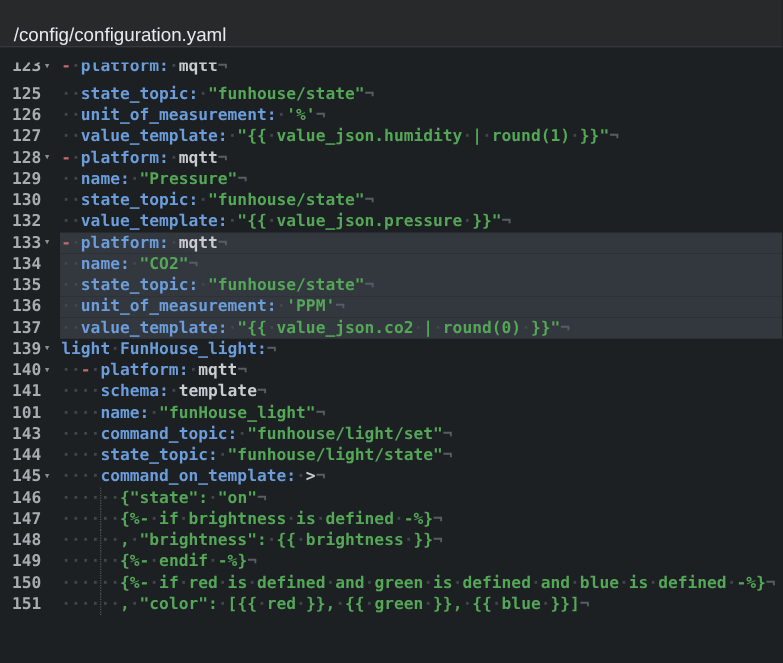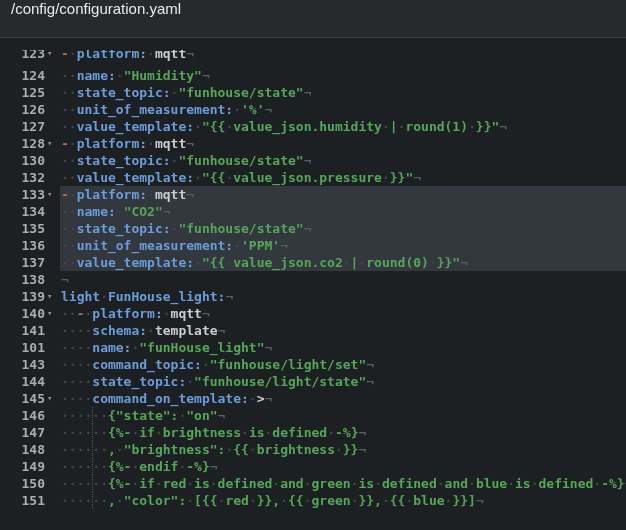--- a/index.html
+++ b/index.html
@@ -6,38 +6,37 @@
   body{
     width:626px;height:530px;overflow:hidden;
     background:var(--editor_bg,#1d2023);
     font-family:"DejaVu Sans Mono",monospace;
   }
   .app{width:626px;height:530px;overflow:hidden;}
   .toolbar{
     height:38px;box-sizing:border-box;
     background:var(--header_bg,#27292b);
     border-bottom:1px solid var(--divider,#3c3e40);
-    display:flex;align-items:flex-start;padding:0 11px;
+    display:flex;align-items:flex-end;padding:0 11px;
     font:15px "Liberation Sans",sans-serif;
     color:var(--header_text,#e8eaed);
   }
   .editor{
     height:491px;overflow:hidden;
     background:var(--editor_bg,#1d2023);
     font:bold 13px "DejaVu Sans Mono",monospace;
   }
   .lines{padding-top:12px;}
   .row{display:flex;height:17px;line-height:17px;}
   .row.clip{overflow:hidden;}
   .row.clip > *{transform:translateY(-5px);}
   .row.sel .code-cell{background:var(--selection_bg,#33373e);}
   .gutter-cell{
     flex:0 0 48px;width:48px;position:relative;
     color:var(--gutter_text,#a9adb2);
-    margin-left:12px;
   }
   .gutter-cell .num{position:absolute;right:15px;top:0;}
   .gutter-cell .arrow{
     position:absolute;left:35px;top:0;
     font-size:9px;line-height:17px;
     color:var(--fold_arrow,#8b8f94);
   }
   .code-cell{
     flex:1;min-width:0;position:relative;
     white-space:pre;padding-left:1px;
@@ -66,26 +65,20 @@
     <div class="lines">
         <div class="row clip">
           <div class="gutter-cell">
             <span class="num">123</span>
             <span class="arrow">▾</span>
           </div>
           <div class="code-cell"><span class="tk-d">-<i class="ws">·</i></span><span class="tk-k">platform:</span><span class="tk-p"><i class="ws">·</i>mqtt</span><span class="tk-e">¬</span></div>
         </div>
         <div class="row">
           <div class="gutter-cell">
-            <span class="num">124</span>
-          </div>
-          <div class="code-cell"><span class="tk-p"><i class="ws">·</i><i class="ws">·</i></span><span class="tk-k">name:</span><span class="tk-s"><i class="ws">·</i>"Humidity"</span><span class="tk-e">¬</span></div>
-        </div>
-        <div class="row">
-          <div class="gutter-cell">
             <span class="num">125</span>
           </div>
           <div class="code-cell"><span class="tk-p"><i class="ws">·</i><i class="ws">·</i></span><span class="tk-k">state_topic:</span><span class="tk-s"><i class="ws">·</i>"funhouse/state"</span><span class="tk-e">¬</span></div>
         </div>
         <div class="row">
           <div class="gutter-cell">
             <span class="num">126</span>
           </div>
           <div class="code-cell"><span class="tk-p"><i class="ws">·</i><i class="ws">·</i></span><span class="tk-k">unit_of_measurement:</span><span class="tk-s"><i class="ws">·</i>'%'</span><span class="tk-e">¬</span></div>
         </div>
@@ -97,20 +90,26 @@
         </div>
         <div class="row">
           <div class="gutter-cell">
             <span class="num">128</span>
             <span class="arrow">▾</span>
           </div>
           <div class="code-cell"><span class="tk-d">-<i class="ws">·</i></span><span class="tk-k">platform:</span><span class="tk-p"><i class="ws">·</i>mqtt</span><span class="tk-e">¬</span></div>
         </div>
         <div class="row">
           <div class="gutter-cell">
+            <span class="num">129</span>
+          </div>
+          <div class="code-cell"><span class="tk-p"><i class="ws">·</i><i class="ws">·</i></span><span class="tk-k">name:</span><span class="tk-s"><i class="ws">·</i>"Pressure"</span><span class="tk-e">¬</span></div>
+        </div>
+        <div class="row">
+          <div class="gutter-cell">
             <span class="num">130</span>
           </div>
           <div class="code-cell"><span class="tk-p"><i class="ws">·</i><i class="ws">·</i></span><span class="tk-k">state_topic:</span><span class="tk-s"><i class="ws">·</i>"funhouse/state"</span><span class="tk-e">¬</span></div>
         </div>
         <div class="row">
           <div class="gutter-cell">
             <span class="num">132</span>
           </div>
           <div class="code-cell"><span class="tk-p"><i class="ws">·</i><i class="ws">·</i></span><span class="tk-k">value_template:</span><span class="tk-s"><i class="ws">·</i>"{{<i class="ws">·</i>value_json.pressure<i class="ws">·</i>}}"</span><span class="tk-e">¬</span></div>
         </div>
@@ -137,26 +136,20 @@
           <div class="gutter-cell">
             <span class="num">136</span>
           </div>
           <div class="code-cell"><span class="tk-p"><i class="ws">·</i><i class="ws">·</i></span><span class="tk-k">unit_of_measurement:</span><span class="tk-s"><i class="ws">·</i>'PPM'</span><span class="tk-e">¬</span></div>
         </div>
         <div class="row sel">
           <div class="gutter-cell">
             <span class="num">137</span>
           </div>
           <div class="code-cell"><span class="tk-p"><i class="ws">·</i><i class="ws">·</i></span><span class="tk-k">value_template:</span><span class="tk-s"><i class="ws">·</i>"{{<i class="ws">·</i>value_json.co2<i class="ws">·</i>|<i class="ws">·</i>round(0)<i class="ws">·</i>}}"</span><span class="tk-e">¬</span></div>
-        </div>
-        <div class="row">
-          <div class="gutter-cell">
-            <span class="num">138</span>
-          </div>
-          <div class="code-cell"><span class="tk-e">¬</span></div>
         </div>
         <div class="row">
           <div class="gutter-cell">
             <span class="num">139</span>
             <span class="arrow">▾</span>
           </div>
           <div class="code-cell"><span class="tk-k">light<i class="ws">·</i>FunHouse_light:</span><span class="tk-e">¬</span></div>
         </div>
         <div class="row">
           <div class="gutter-cell">

